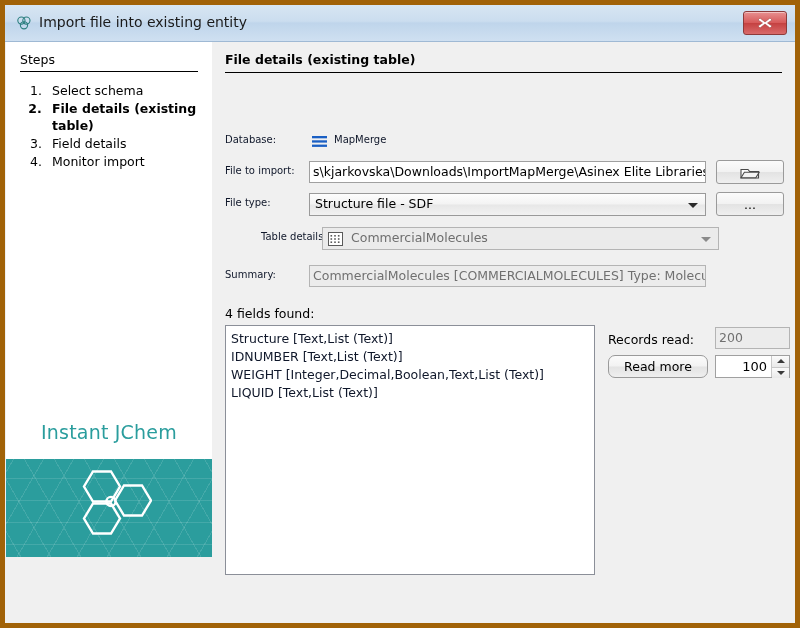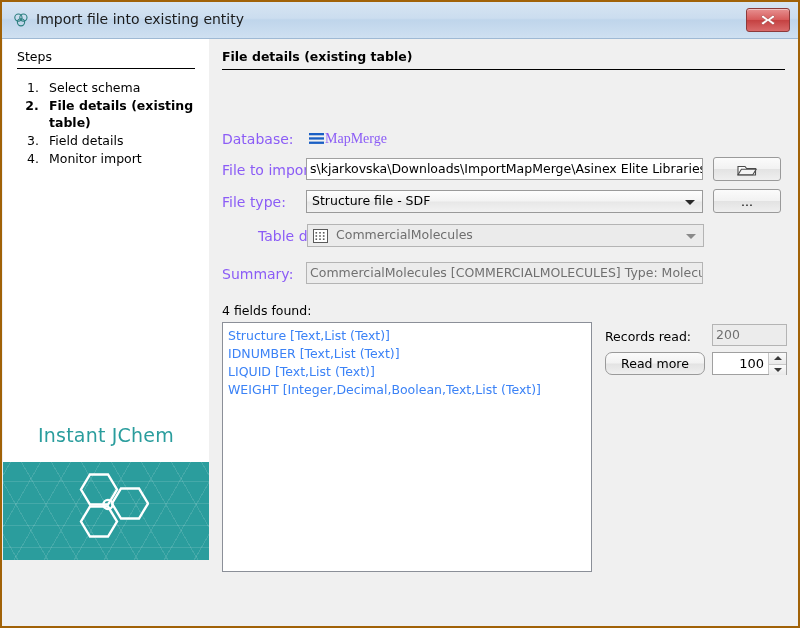--- a/index.html
+++ b/index.html
@@ -6,21 +6,21 @@
   body{
     width:800px;height:628px;overflow:hidden;
     font-family:"DejaVu Sans","Liberation Sans",sans-serif;
     font-size:12px;color:#000;
     background:#b9cfe3;
   }
   
   #window{
     position:absolute;left:0;top:0;width:800px;height:628px;
     box-sizing:border-box;
-    border:2px solid #a16207;
+    border:5px solid #a16207;
     background:#f0f0f0;
   }
   
   #titlebar{
     position:absolute;left:0;top:0;right:0;height:36px;
     background:linear-gradient(to bottom,#d7e5f2 0%,#cbddef 45%,#bfd5eb 50%,#cfe0f1 100%);
     border-bottom:1px solid #9fb9d4;
   }
   #title-icon{
     position:absolute;left:10px;top:9px;width:18px;height:18px;
@@ -84,21 +84,21 @@
     background:#f0f0f0;
   }
   #pane-title{
     position:absolute;left:13px;top:10px;
     font-weight:bold;font-size:12.5px;
   }
   #pane-rule{
     position:absolute;left:13px;top:30px;right:12px;height:1px;background:#000;
   }
   .form-label{
-    position:absolute;font-size:14px;color:#8b5cf6;white-space:nowrap;
+    position:absolute;font-size:10px;color:#0f172a;white-space:nowrap;
   }
   
   .textfield{
     position:absolute;box-sizing:border-box;
     border:1px solid #a0a0a0;background:#fff;
     font-size:12.5px;line-height:20px;padding:0 3px;
     white-space:nowrap;overflow:hidden;color:#000;
   }
   .textfield.readonly{background:#ececec;color:#707070;border-color:#b4b4b4;}
   .combo{
@@ -127,21 +127,21 @@
   .btn.default{border:2px solid #3c8dc5;background:linear-gradient(to bottom,#f3f9fd 0%,#e2f0fa 48%,#d2e8f7 52%,#e6f3fc 100%);}
   .btn.strong{border:1px solid #6f6f6f;}
   
   #fields-caption{position:absolute;left:13px;top:264px;font-size:12.5px;}
   #fields-listbox{
     position:absolute;left:13px;top:283px;width:370px;height:250px;
     box-sizing:border-box;border:1px solid #8b8f98;background:#fff;
     overflow:hidden;padding:4px 0 0 0;
   }
   #fields-listbox .row{
-    font-size:12.5px;line-height:18px;padding:0 5px;color:#3b82f6;
+    font-size:12.5px;line-height:18px;padding:0 5px;color:#0f172a;
     white-space:nowrap;
   }
   
   #records-label{position:absolute;left:396px;top:290px;font-size:12.5px;}
   #records-value{left:503px;top:285px;width:75px;height:22px;}
   #read-more-button{left:396px;top:313px;width:100px;height:23px;}
   #spinner{
     position:absolute;left:503px;top:313px;width:75px;height:23px;
     box-sizing:border-box;border:1px solid #a0a0a0;background:#fff;
   }
@@ -236,42 +236,42 @@
     <div id="pane-rule"></div>
 
     <div class="form-label" style="left:13px;top:92px;">Database:</div>
     <span style="position:absolute;left:100px;top:93px;">
       <svg width="15" height="13" viewBox="0 0 15 13">
         <rect x="0" y="1" width="15" height="2.3" fill="#1a5fc4"></rect>
         <rect x="0" y="5.3" width="15" height="2.3" fill="#1a5fc4"></rect>
         <rect x="0" y="9.6" width="15" height="2.3" fill="#1a5fc4"></rect>
       </svg>
     </span>
-    <div class="form-label" style="left:116px;top:92px;font-family:Liberation Serif, serif;">MapMerge</div>
+    <div class="form-label" style="left:122px;top:92px;">MapMerge</div>
 
     <div class="form-label" style="left:13px;top:123px;">File to import:</div>
     <div class="textfield" style="left:97px;top:119px;width:397px;height:22px;">s\kjarkovska\Downloads\ImportMapMerge\Asinex Elite Libraries.sdf</div>
     <button class="btn" style="left:504px;top:118px;width:68px;height:24px;">
       <span>
         <svg width="20" height="14" viewBox="0 0 20 14" style="vertical-align:middle;">
           <path d="M1 3.5h7l1.6 2H18.5v6.5H1z" fill="#fefefe" stroke="#4a4a4a" stroke-width="1.1"></path>
           <path d="M1 11.8 L4.4 6.3 H19.2 L15.8 11.8 Z" fill="#f4f4f4" stroke="#4a4a4a" stroke-width="1.1"></path>
         </svg>
       </span>
     </button>
 
     <div class="form-label" style="left:13px;top:155px;">File type:</div>
     <div class="combo" style="left:97px;top:151px;width:397px;height:23px;">
       <span>Structure file - SDF</span>
       <span class="arrow"></span>
     </div>
     <button class="btn" style="left:504px;top:150px;width:68px;height:24px;">...</button>
 
     <div class="form-label" style="left:13px;top:189px;margin-left:36px;">Table details:</div>
-    <div class="combo disabled" style="left:98px;top:185px;width:397px;height:23px;padding-left:28px;">
+    <div class="combo disabled" style="left:110px;top:185px;width:397px;height:23px;padding-left:28px;">
       <span style="position:absolute;left:5px;top:4px;">
         <svg width="15" height="14" viewBox="0 0 15 14">
           <rect x=".5" y=".5" width="14" height="13" fill="#ffffff" stroke="#5a5a5a"></rect>
           <g fill="#5a5a5a">
             <rect x="2.5" y="3" width="1.6" height="1.6"></rect>
               <rect x="6.2" y="3" width="1.6" height="1.6"></rect>
               <rect x="9.9" y="3" width="1.6" height="1.6"></rect>
             <rect x="2.5" y="6.2" width="1.6" height="1.6"></rect>
               <rect x="6.2" y="6.2" width="1.6" height="1.6"></rect>
               <rect x="9.9" y="6.2" width="1.6" height="1.6"></rect>
@@ -285,22 +285,22 @@
       <span class="arrow"></span>
     </div>
 
     <div class="form-label" style="left:13px;top:227px;">Summary:</div>
     <div class="textfield readonly" style="left:97px;top:223px;width:397px;height:22px;">CommercialMolecules [COMMERCIALMOLECULES] Type: Molecules</div>
 
     <div id="fields-caption">4 fields found:</div>
     <div id="fields-listbox">
       <div class="row">Structure [Text,List (Text)]</div>
       <div class="row">IDNUMBER [Text,List (Text)]</div>
+      <div class="row">WEIGHT [Integer,Decimal,Boolean,Text,List (Text)]</div>
       <div class="row">LIQUID [Text,List (Text)]</div>
-      <div class="row">WEIGHT [Integer,Decimal,Boolean,Text,List (Text)]</div>
     </div>
 
     <div id="records-label">Records read:</div>
     <div class="textfield readonly" id="records-value" style="position:absolute;">200</div>
     <button class="btn" id="read-more-button" style="position:absolute;border-radius:7px;">Read more</button>
     <div id="spinner">
       <div class="val">100</div>
       <div class="sbtns">
         <div class="sbtn up">
             <i></i>

